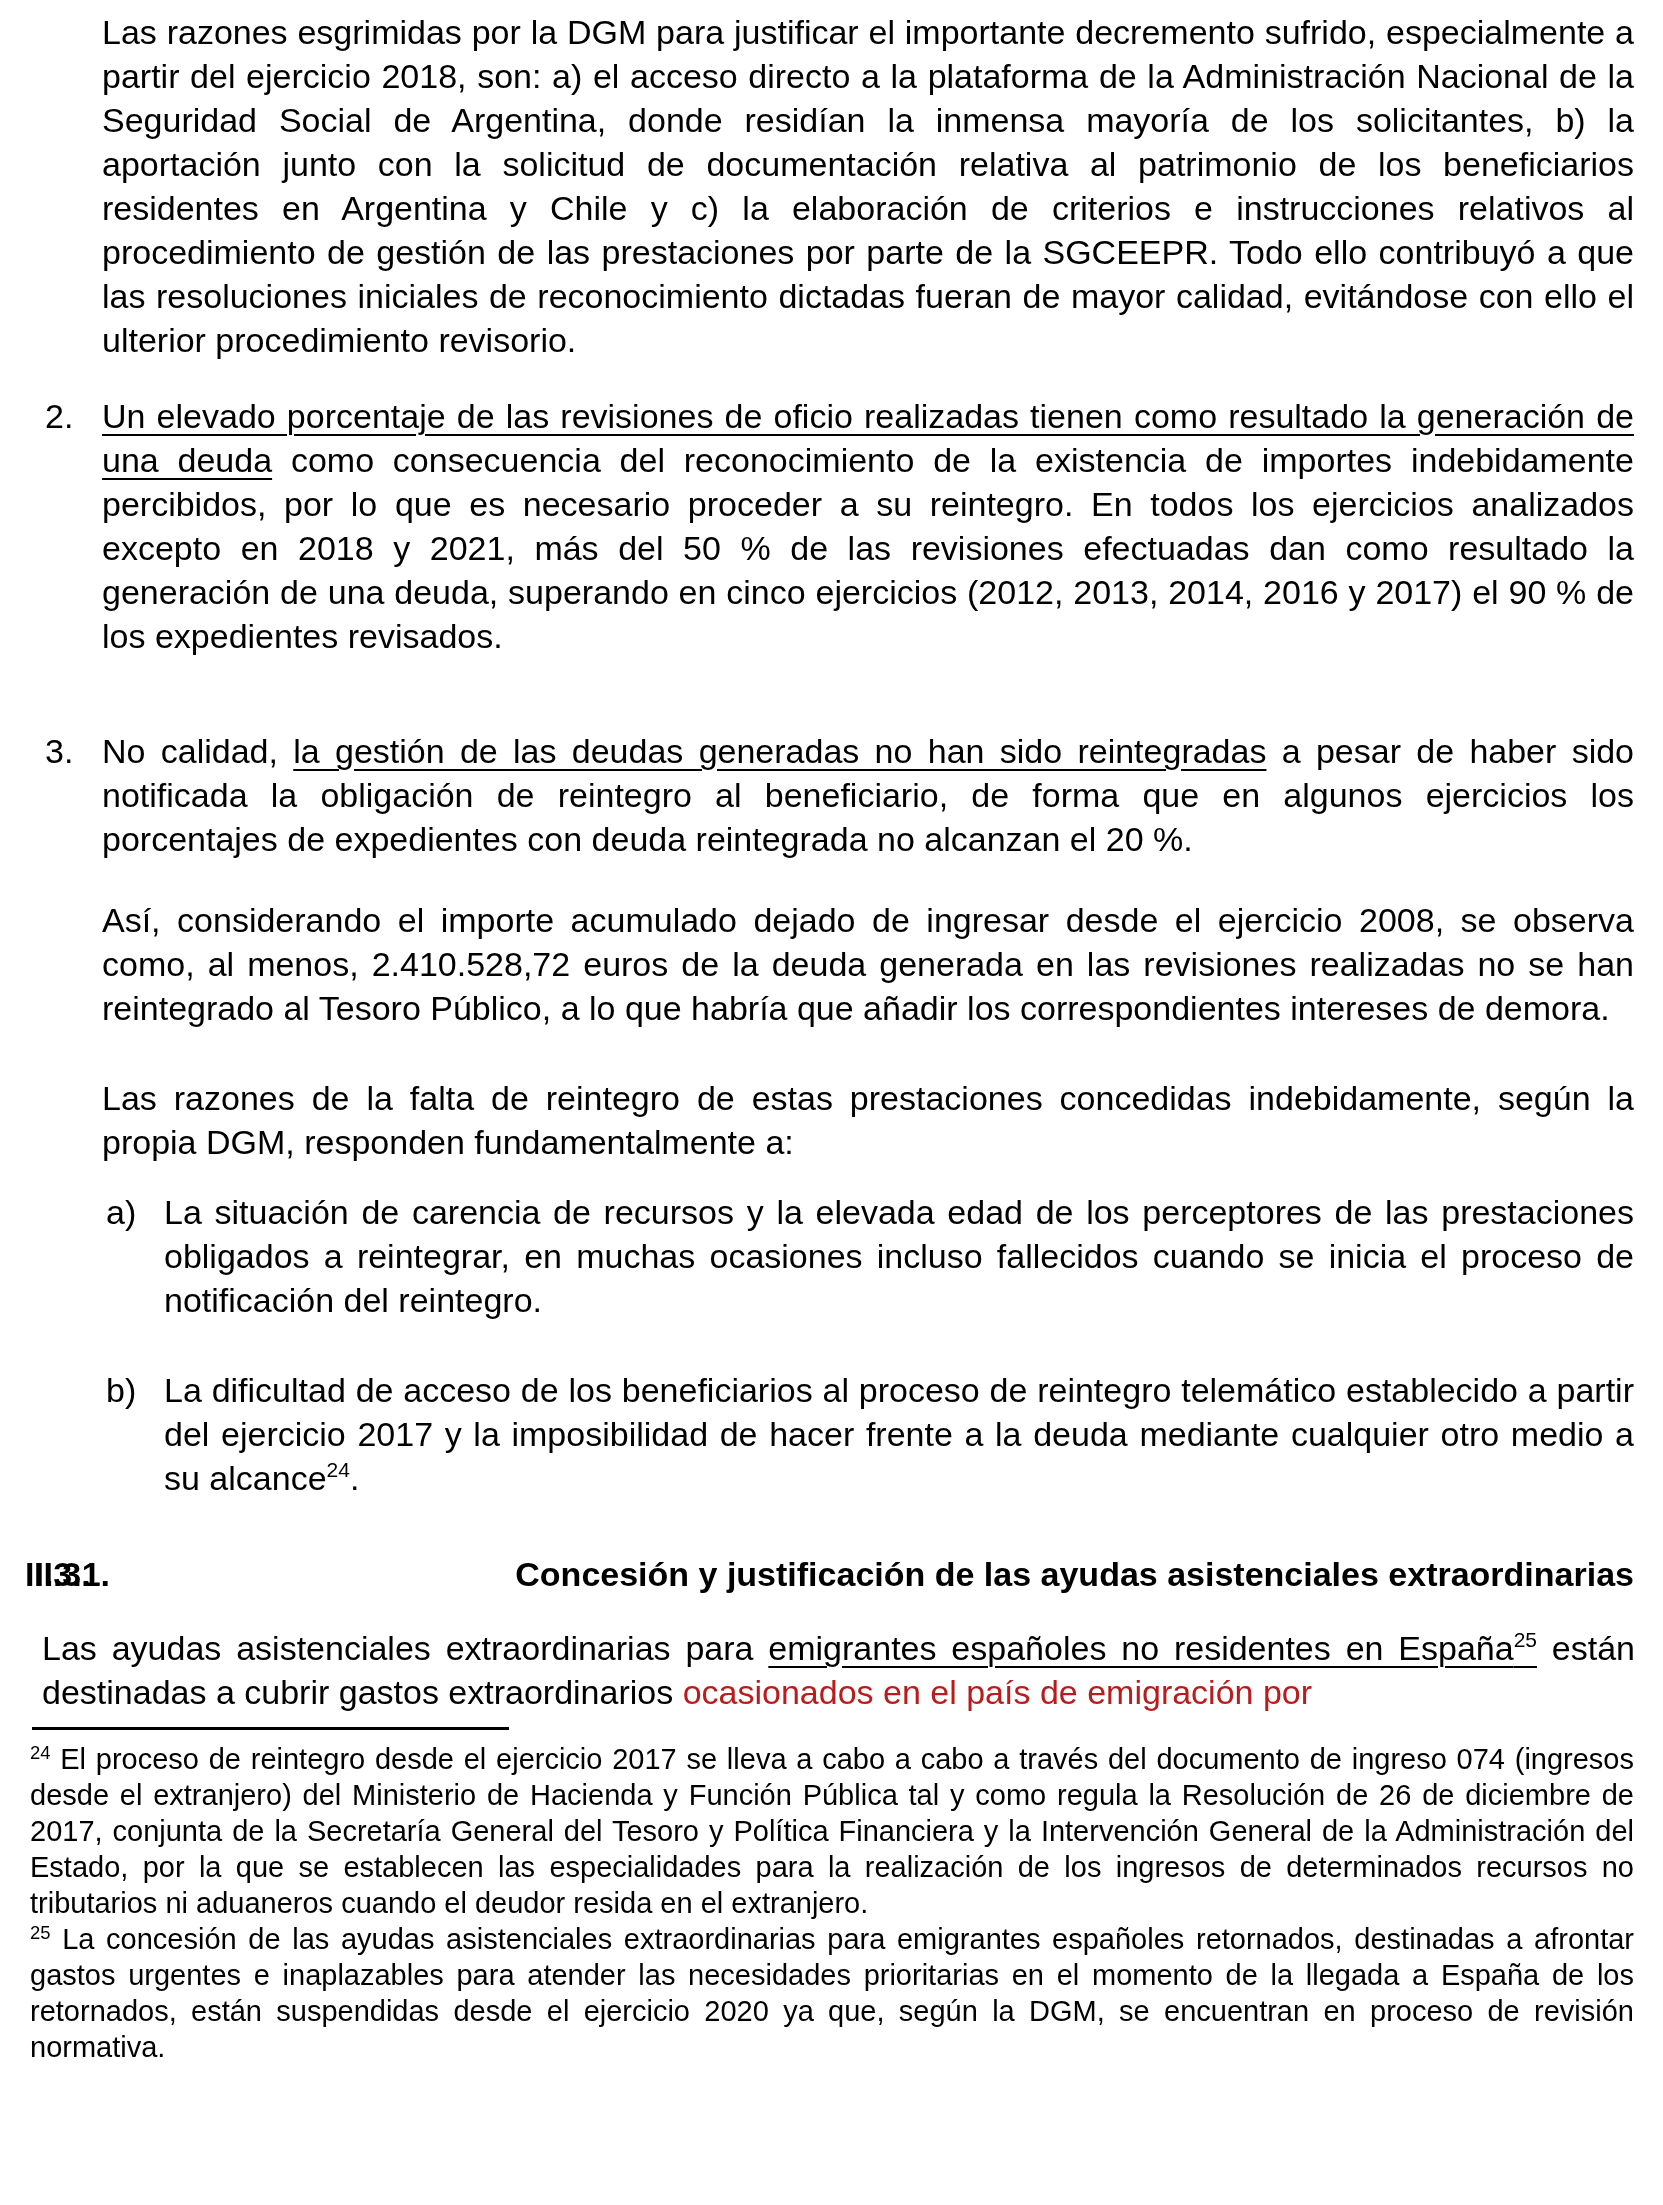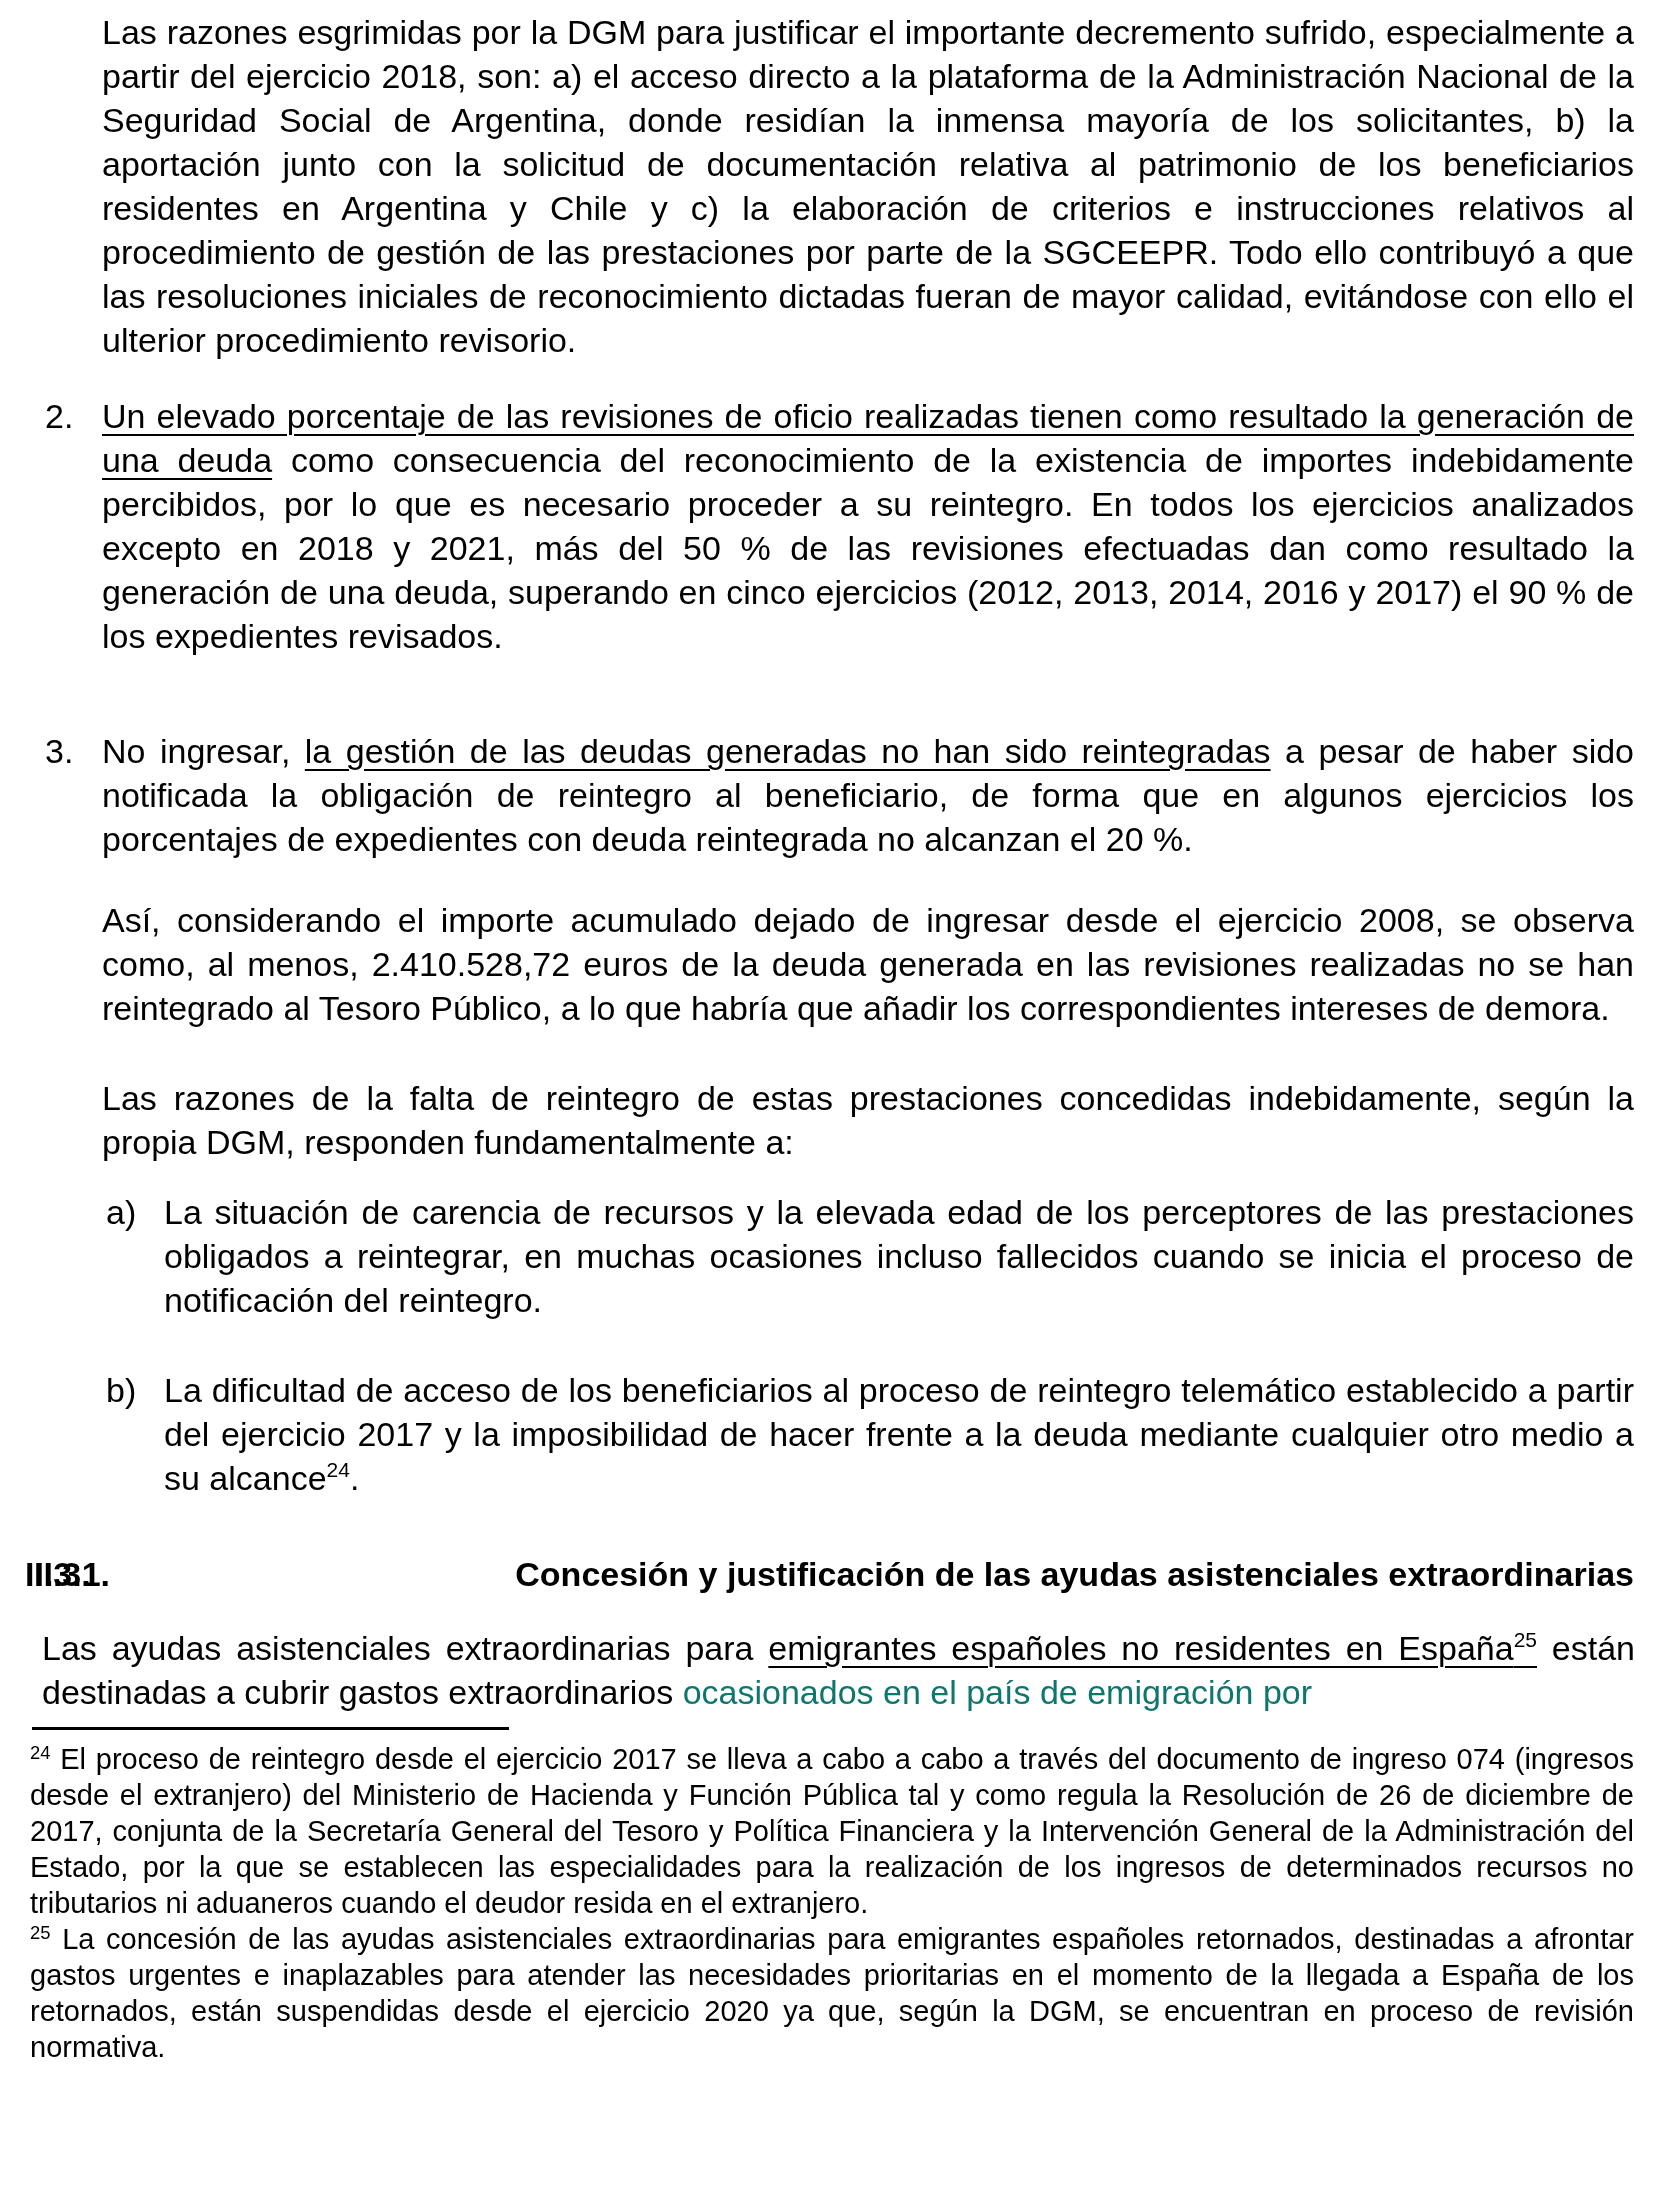--- a/index.html
+++ b/index.html
@@ -59,21 +59,21 @@
     text-decoration-thickness: 2.4px;
     text-underline-offset: 5.6px;
   }
   sup.fnref {
     font-size: 21px;
     line-height: 0;
     vertical-align: baseline;
     position: relative;
     top: -12.8px;
   }
-  .gray { color: #0f766e; }
+  .gray { color: #b91c1c; }
 
   .fn-sep {
     margin: 12.8px 0 0 32px;
     width: 477px;
     height: 0;
     border-top: 3.2px solid #000000;
   }
   .footnotes {
     margin: 11.2px 30px 0 30px;
     font-size: 29px;
@@ -89,21 +89,21 @@
 
   <p class="p-intro just">Las razones esgrimidas por la DGM para justificar el importante decremento sufrido, especialmente a partir del ejercicio 2018, son: a) el acceso directo a la plataforma de la Administración Nacional de la Seguridad Social de Argentina, donde residían la inmensa mayoría de los solicitantes, b) la aportación junto con la solicitud de documentación relativa al patrimonio de los beneficiarios residentes en Argentina y Chile y c) la elaboración de criterios e instrucciones relativos al procedimiento de gestión de las prestaciones por parte de la SGCEEPR. Todo ello contribuyó a que las resoluciones iniciales de reconocimiento dictadas fueran de mayor calidad, evitándose con ello el ulterior procedimiento revisorio.</p>
 
   <div class="num-item just mt-item2">
     <span class="marker">2.</span>
     <span class="u">Un elevado porcentaje de las revisiones de oficio realizadas tienen como resultado la generación de una deuda</span><span> como consecuencia del reconocimiento de la existencia de importes indebidamente percibidos, por lo que es necesario proceder a su reintegro. En todos los ejercicios analizados excepto en 2018 y 2021, más del 50 % de las revisiones efectuadas dan como resultado la generación de una deuda, superando en cinco ejercicios (2012, 2013, 2014, 2016 y 2017) el 90 % de los expedientes revisados.</span>
   </div>
 
   <div class="num-item just mt-item3">
     <span class="marker">3.</span>
-    <span>No ingresar, </span><span class="u">la gestión de las deudas generadas no han sido reintegradas</span><span> a pesar de haber sido notificada la obligación de reintegro al beneficiario, de forma que en algunos ejercicios los porcentajes de expedientes con deuda reintegrada no alcanzan el 20 %.</span>
+    <span>No calidad, </span><span class="u">la gestión de las deudas generadas no han sido reintegradas</span><span> a pesar de haber sido notificada la obligación de reintegro al beneficiario, de forma que en algunos ejercicios los porcentajes de expedientes con deuda reintegrada no alcanzan el 20 %.</span>
   </div>
 
   <p class="p-body just mt-importe">Así, considerando el importe acumulado dejado de ingresar desde el ejercicio 2008, se observa como, al menos, 2.410.528,72 euros de la deuda generada en las revisiones realizadas no se han reintegrado al Tesoro Público, a lo que habría que añadir los correspondientes intereses de demora.</p>
 
   <p class="p-body just mt-razones">Las razones de la falta de reintegro de estas prestaciones concedidas indebidamente, según la propia DGM, responden fundamentalmente a:</p>
 
   <div class="let-item just mt-itema">
     <span class="marker">a)</span>
     <span>La situación de carencia de recursos y la elevada edad de los perceptores de las prestaciones obligados a reintegrar, en muchas ocasiones incluso fallecidos cuando se inicia el proceso de notificación del reintegro.</span>
   </div>

